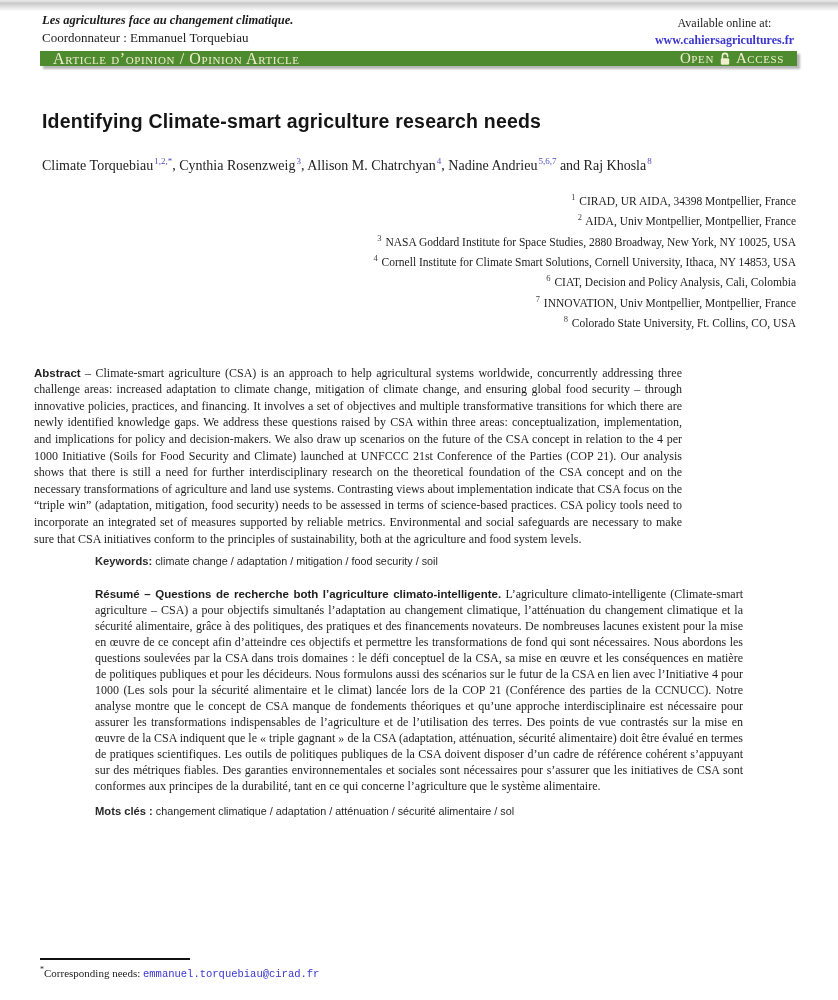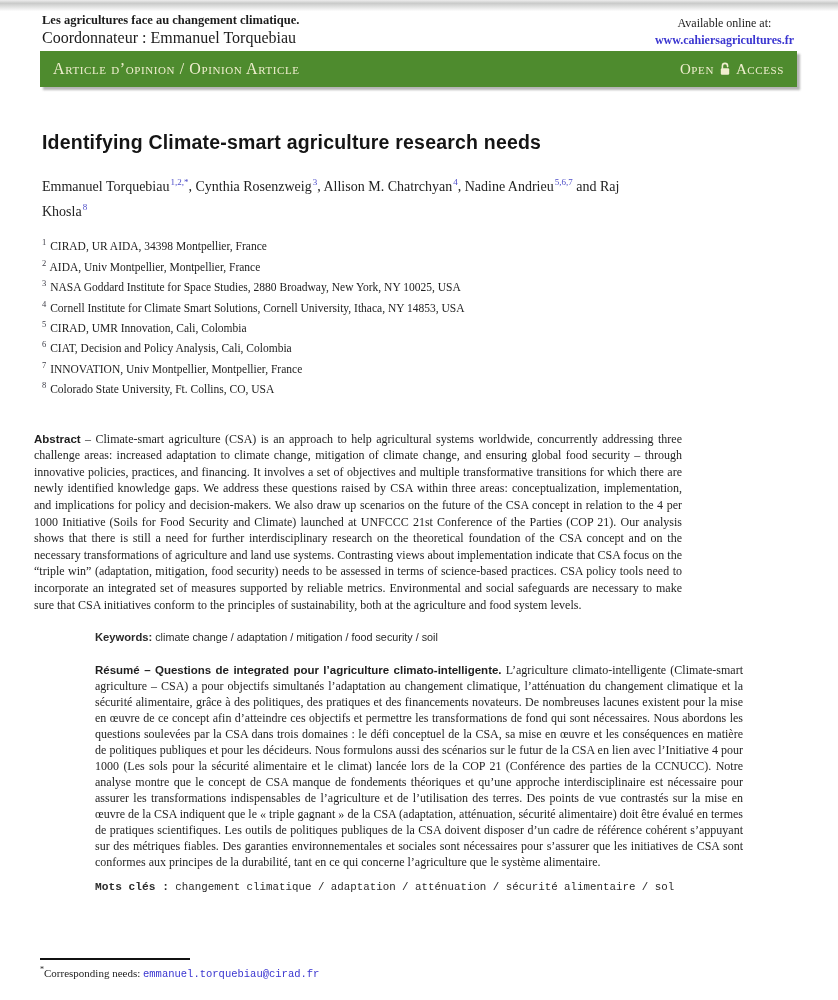--- a/index.html
+++ b/index.html
@@ -9,61 +9,61 @@
     font-family:"Liberation Serif", serif; color:#1c1c1c;
   }
   .top-fade {
     position:absolute; top:0; left:0; right:0; height:11px;
     background:linear-gradient(180deg,#ededed 0%,#c9cac9 30%,#fdfdfd 100%);
   }
   .header-row {
     display:flex; justify-content:space-between; align-items:flex-start;
     padding:13px 44px 0 42px;
   }
-  .series-title { font-size:12.5px; font-weight:bold; line-height:15px; }
-  .coordinator  { font-size:16px; line-height:16px; margin-top:2px; }
+  .series-title { font-size:12.5px; font-weight:bold; font-style:italic; line-height:15px; }
+  .coordinator  { font-size:13px; line-height:16px; margin-top:2px; }
   .header-right { text-align:center; line-height:15px; padding-top:1px; }
   .avail-label  { font-size:12px; }
   .site-link    { font-size:12px; font-weight:bold; color:#3a35d0; text-decoration:none; display:block; margin-top:2px; }
 
   .banner {
-    margin:3px 0 0 40px; width:757px; height:36px;
+    margin:3px 0 0 40px; width:757px; height:15px;
     background:#4e8b2e; box-shadow:3px 3px 2px rgba(90,90,90,0.45);
     display:flex; align-items:center; justify-content:space-between;
     padding:0 13px;
     font-variant:small-caps; color:#f0eecf; letter-spacing:0.6px;
   }
   .banner-left  { font-size:16px; }
   .banner-right { display:flex; align-items:center; gap:5px; font-size:15px;margin-left:12px; }
   .lock-icon svg { display:block; }
 
   .page-title {
     margin:44px 42px 0; font-family:"Liberation Sans", sans-serif;
     font-weight:bold; font-size:19.5px; color:#151515; letter-spacing:0.2px;
   }
   .authors {
     margin:18px 42px 0; width:620px; font-size:14px; line-height:21px; color:#222;
   }
   .au-sup { font-size:9px; color:#4d4dc8; margin-left:1px; }
-  .affiliations { margin:13px 42px 0; font-size:11.5px; line-height:16.6px; color:#222; }
+  .affiliations { margin:13px 42px 0; font-size:11.5px; line-height:16.6px; color:#222;text-align:right; }
   .af-sup { font-size:8.5px; color:#3c3c46; margin-right:1px; }
 
   .abstract-section, .resume-section {
     margin-left:95px; width:648px; text-align:justify;
     font-size:12px; line-height:16.6px; color:#1e1e1e;
   }
   .abstract-section { margin-top:33px;margin-left:34px; }
   .resume-section   { margin-top:19px; line-height:16px; }
   .lbl-sans { font-family:"Liberation Sans", sans-serif; font-weight:bold; font-size:11.5px; }
   .kw-line {
-    margin:18px 0 0 95px; width:648px;
+    margin:8px 0 0 95px; width:648px;
     font-family:"Liberation Sans", sans-serif; font-size:10.8px; color:#2a2a2a;
   }
   .kw-line .kw-label { font-weight:bold; font-size:11.2px; }
-  .mots-line { margin-top:11px;font-family:Liberation Mono, monospace; }
+  .mots-line { margin-top:11px; }
 
   .footnote { position:absolute; left:40px; top:958px; }
   .footnote-rule { width:150px; border-top:2px solid #111; margin-bottom:5px; }
   .footnote-text { font-size:11px; color:#222; }
   .footnote-text sup { font-size:8px; }
   .email-link {
     font-family:"Liberation Mono", monospace; font-size:10.5px;
     color:#3a35d0; text-decoration:none;
   }
 </style>
@@ -92,44 +92,43 @@
         <path d="M3.4 6.2 V4 a2.6 2.6 0 0 1 5.2 0 v0.6" fill="none" stroke="#f0eecf" stroke-width="1.6" stroke-linecap="round"></path>
         <rect x="1.8" y="6.2" width="8.4" height="6.6" rx="1.2" fill="#f0eecf"></rect>
       </svg>
     </span>
     <span>Access</span>
   </span>
 </div>
 
 <h1 class="page-title">Identifying Climate-smart agriculture research needs</h1>
 
-<p class="authors"><span>Emmanuel Torquebiau</span><sup class="au-sup">1,2,*</sup>, <span>Cynthia Rosenzweig</span><sup class="au-sup">3</sup>, <span>Allison M. Chatrchyan</span><sup class="au-sup">4</sup>, <span>Nadine Andrieu</span><sup class="au-sup">5,6,7</sup> and <span>Raj Khosla</span><sup class="au-sup">8</sup></p>
+<p class="authors"><span>Climate Torquebiau</span><sup class="au-sup">1,2,*</sup>, <span>Cynthia Rosenzweig</span><sup class="au-sup">3</sup>, <span>Allison M. Chatrchyan</span><sup class="au-sup">4</sup>, <span>Nadine Andrieu</span><sup class="au-sup">5,6,7</sup> and <span>Raj Khosla</span><sup class="au-sup">8</sup></p>
 
 <div class="affiliations">
     <div class="affil"><sup class="af-sup">1</sup> CIRAD, UR AIDA, 34398 Montpellier, France</div>
     <div class="affil"><sup class="af-sup">2</sup> AIDA, Univ Montpellier, Montpellier, France</div>
     <div class="affil"><sup class="af-sup">3</sup> NASA Goddard Institute for Space Studies, 2880 Broadway, New York, NY 10025, USA</div>
     <div class="affil"><sup class="af-sup">4</sup> Cornell Institute for Climate Smart Solutions, Cornell University, Ithaca, NY 14853, USA</div>
-    <div class="affil"><sup class="af-sup">5</sup> CIRAD, UMR Innovation, Cali, Colombia</div>
     <div class="affil"><sup class="af-sup">6</sup> CIAT, Decision and Policy Analysis, Cali, Colombia</div>
     <div class="affil"><sup class="af-sup">7</sup> INNOVATION, Univ Montpellier, Montpellier, France</div>
     <div class="affil"><sup class="af-sup">8</sup> Colorado State University, Ft. Collins, CO, USA</div>
   </div>
 
 <p class="abstract-section">
   <span class="lbl-sans">Abstract</span><span> – </span><span>Climate-smart agriculture (CSA) is an approach to help agricultural systems worldwide, concurrently addressing three challenge areas: increased adaptation to climate change, mitigation of climate change, and ensuring global food security – through innovative policies, practices, and financing. It involves a set of objectives and multiple transformative transitions for which there are newly identified knowledge gaps. We address these questions raised by CSA within three areas: conceptualization, implementation, and implications for policy and decision-makers. We also draw up scenarios on the future of the CSA concept in relation to the 4 per 1000 Initiative (Soils for Food Security and Climate) launched at UNFCCC 21st Conference of the Parties (COP 21). Our analysis shows that there is still a need for further interdisciplinary research on the theoretical foundation of the CSA concept and on the necessary transformations of agriculture and land use systems. Contrasting views about implementation indicate that CSA focus on the “triple win” (adaptation, mitigation, food security) needs to be assessed in terms of science-based practices. CSA policy tools need to incorporate an integrated set of measures supported by reliable metrics. Environmental and social safeguards are necessary to make sure that CSA initiatives conform to the principles of sustainability, both at the agriculture and food system levels.</span>
 </p>
 
 <p class="kw-line">
   <span class="kw-label">Keywords:</span>
   <span>climate change / adaptation / mitigation / food security / soil</span>
 </p>
 
 <p class="resume-section">
-  <span class="lbl-sans">Résumé – Questions de integrated pour l’agriculture climato-intelligente.</span>
+  <span class="lbl-sans">Résumé – Questions de recherche both l’agriculture climato-intelligente.</span>
   <span>L’agriculture climato-intelligente (Climate-smart agriculture – CSA) a pour objectifs simultanés l’adaptation au changement climatique, l’atténuation du changement climatique et la sécurité alimentaire, grâce à des politiques, des pratiques et des financements novateurs. De nombreuses lacunes existent pour la mise en œuvre de ce concept afin d’atteindre ces objectifs et permettre les transformations de fond qui sont nécessaires. Nous abordons les questions soulevées par la CSA dans trois domaines : le défi conceptuel de la CSA, sa mise en œuvre et les conséquences en matière de politiques publiques et pour les décideurs. Nous formulons aussi des scénarios sur le futur de la CSA en lien avec l’Initiative 4 pour 1000 (Les sols pour la sécurité alimentaire et le climat) lancée lors de la COP 21 (Conférence des parties de la CCNUCC). Notre analyse montre que le concept de CSA manque de fondements théoriques et qu’une approche interdisciplinaire est nécessaire pour assurer les transformations indispensables de l’agriculture et de l’utilisation des terres. Des points de vue contrastés sur la mise en œuvre de la CSA indiquent que le « triple gagnant » de la CSA (adaptation, atténuation, sécurité alimentaire) doit être évalué en termes de pratiques scientifiques. Les outils de politiques publiques de la CSA doivent disposer d’un cadre de référence cohérent s’appuyant sur des métriques fiables. Des garanties environnementales et sociales sont nécessaires pour s’assurer que les initiatives de CSA sont conformes aux principes de la durabilité, tant en ce qui concerne l’agriculture que le système alimentaire.</span>
 </p>
 
 <p class="kw-line mots-line">
   <span class="kw-label">Mots clés :</span>
   <span>changement climatique / adaptation / atténuation / sécurité alimentaire / sol</span>
 </p>
 
 <div class="footnote">
   <div class="footnote-rule"></div>

